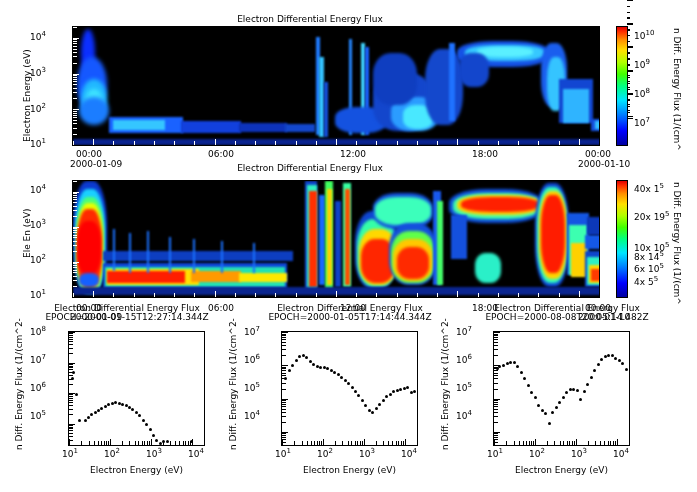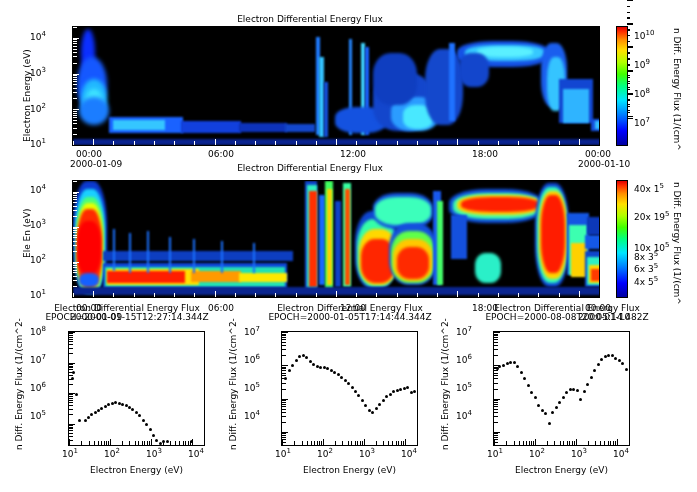--- a/index.html
+++ b/index.html
@@ -309,23 +309,23 @@
   </div>
 
 <div class="cbar cb1" style="left:616px;top:180px;width:12px;height:118px;"></div>
 <div class="abs ticklbl" style="left:634px;top:184px;">
   <span>40x 1</span><sup>5</sup></div>
 <div class="abs ticklbl" style="left:634px;top:212px;">
   <span>20x 19</span><sup>5</sup></div>
 <div class="abs ticklbl" style="left:634px;top:243px;">
   <span>10x 10</span><sup>5</sup></div>
 <div class="abs ticklbl" style="left:634px;top:252px;">
-  <span>8x 3</span><sup>5</sup></div>
+  <span>8x 14</span><sup>5</sup></div>
 <div class="abs ticklbl" style="left:634px;top:264px;">
-  <span>6x 3</span><sup>5</sup></div>
+  <span>6x 10</span><sup>5</sup></div>
 <div class="abs ticklbl" style="left:634px;top:277px;">
   <span>4x 5</span><sup>5</sup></div>
 <div class="abs" style="left:682px;top:182px;">
   <div class="vrot-r">n Diff. Energy Flux (1/(cm^</div>
 </div>
 
 <div class="abs ticklbl" style="left:76px;top:303px;">00:00</div>
 <div class="abs ticklbl" style="left:70px;top:312px;">2000-01-09</div>
 <div class="abs ticklbl" style="left:208px;top:303px;">06:00</div>
 <div class="abs ticklbl" style="left:340px;top:303px;">12:00</div>

